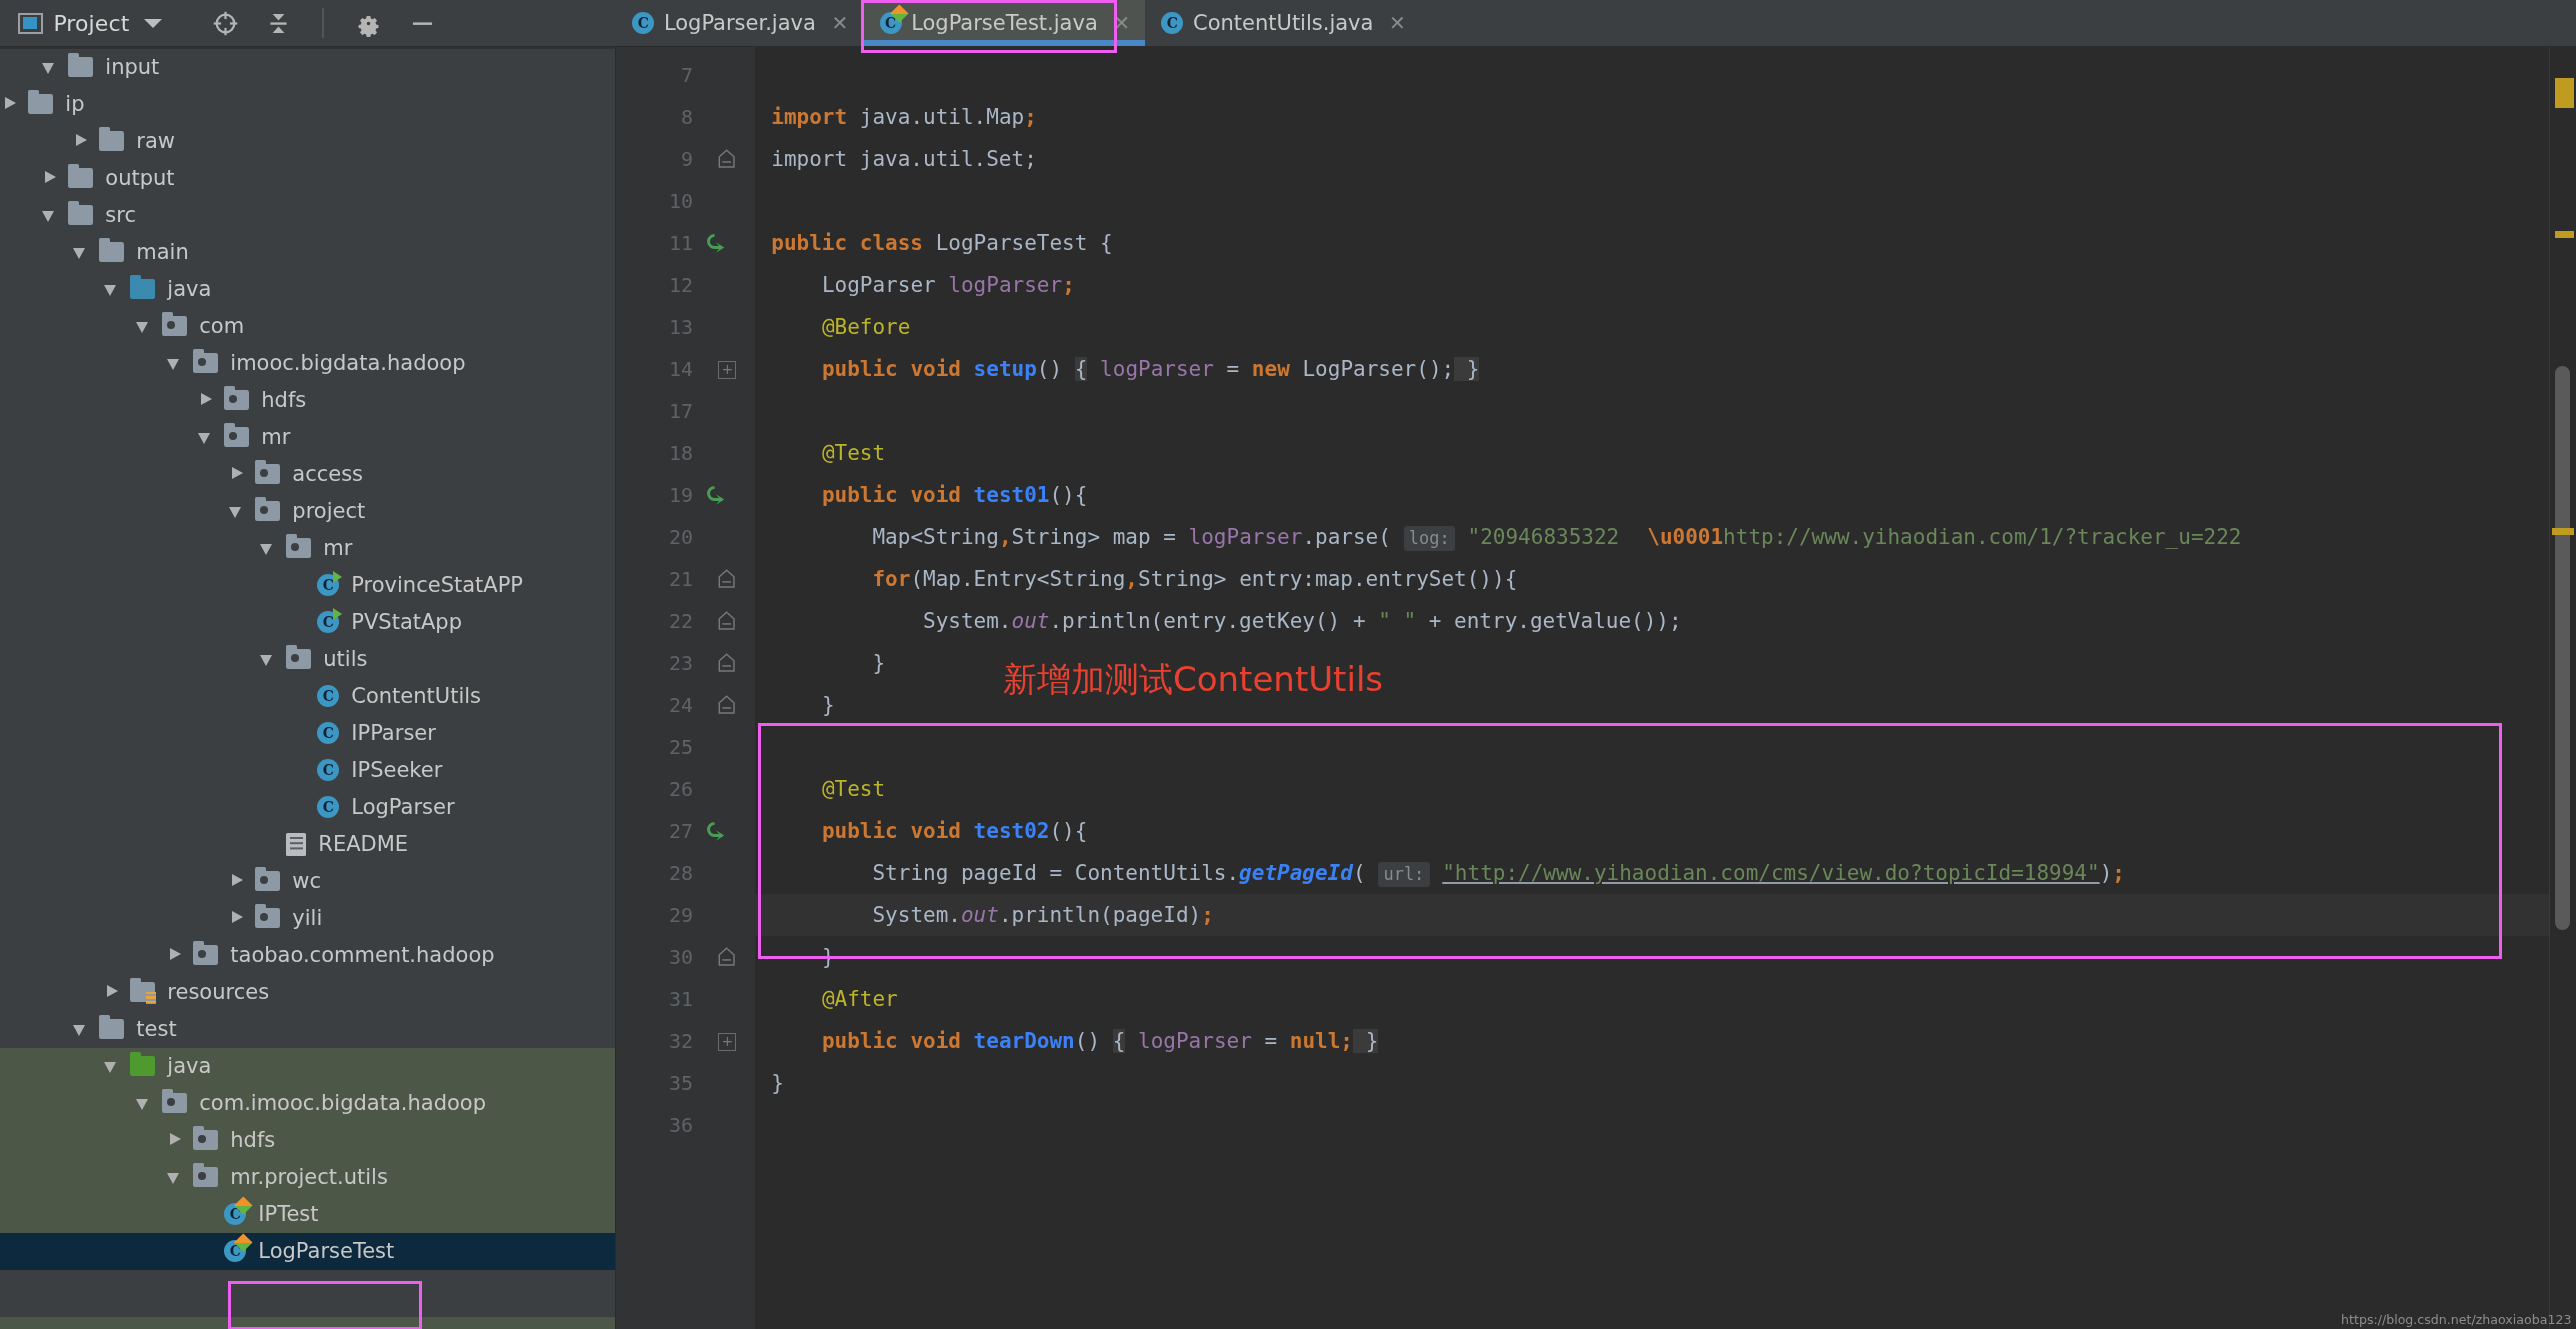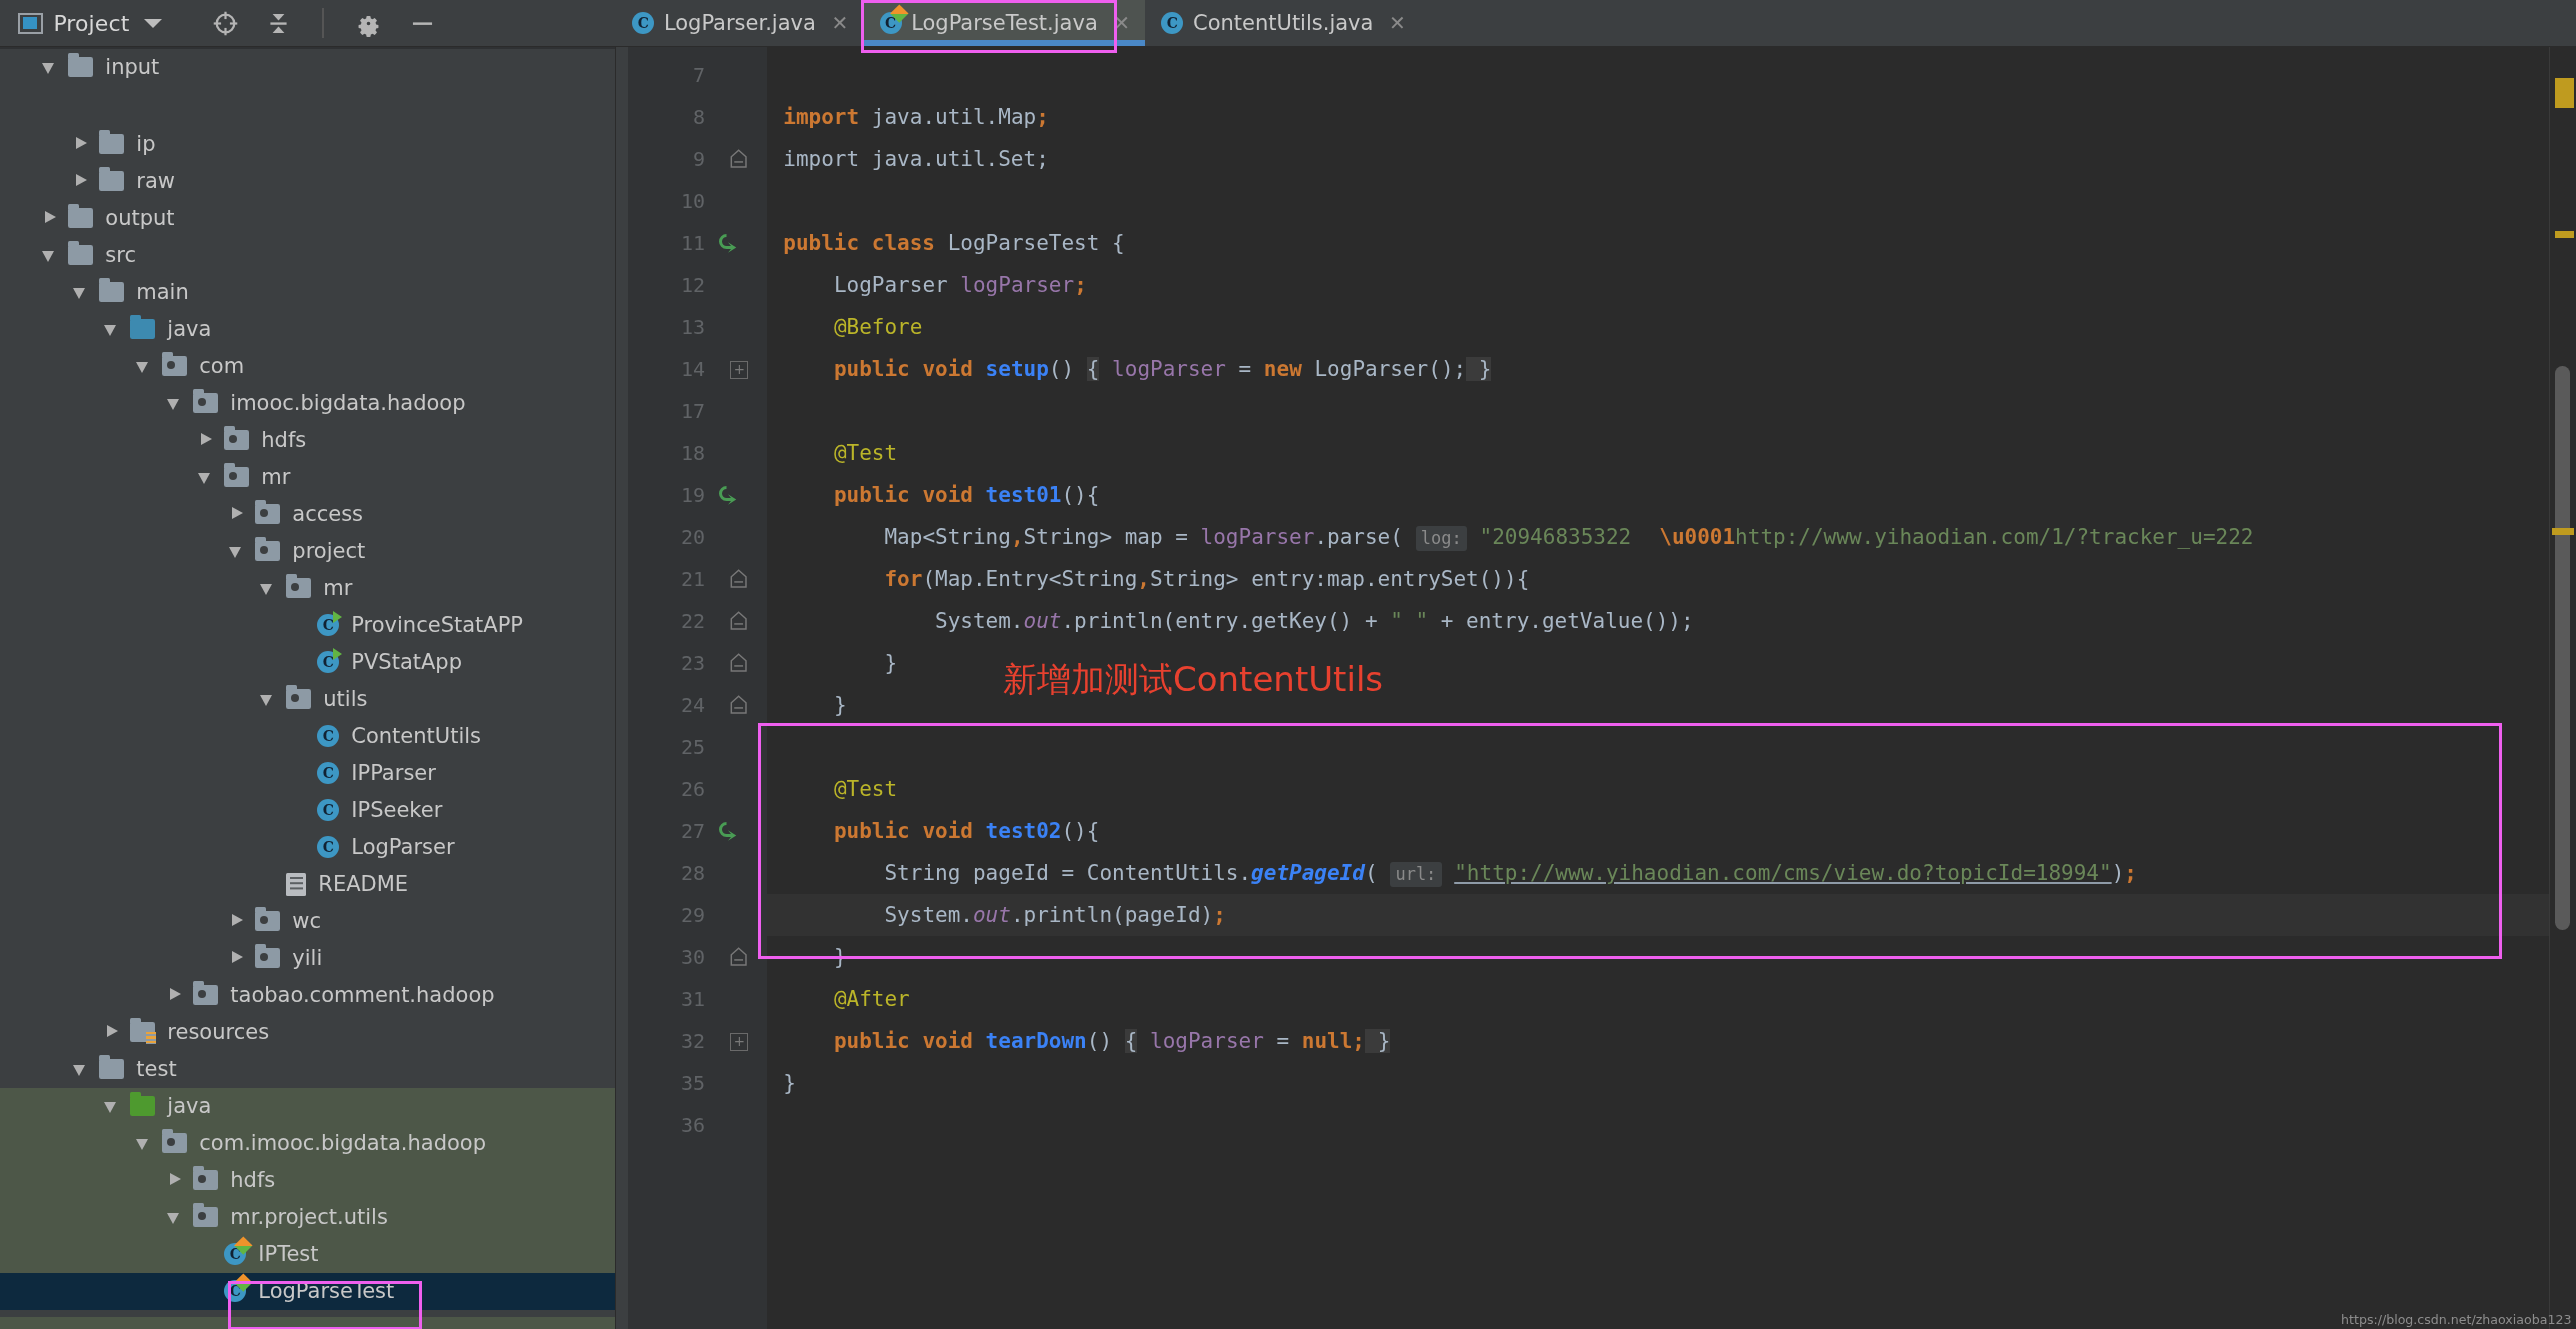--- a/index.html
+++ b/index.html
@@ -33,21 +33,21 @@
 
   .cls-ico{ width:22px;height:22px;border-radius:50%;background:#3d97c4; position:relative; flex:0 0 22px;
             display:flex;align-items:center;justify-content:center; color:#123; font-size:14px; font-weight:bold;
             font-family:"DejaVu Serif",serif;}
   .cls-ico.run:before{ content:""; position:absolute; right:-3px; top:-3px;
         width:0;height:0;border-left:9.6px solid #62b543;border-top:6px solid transparent;border-bottom:6px solid transparent;}
   .cls-ico.test:before{ content:""; position:absolute; right:-3.7px; top:-4.5px; width:12.6px;height:12.6px;
         background:linear-gradient(135deg,#f0932b 0 50%,#62b543 50% 100%); transform:rotate(45deg);}
 
   
-  .body{ flex:1; display:flex; min-height:0;gap:12px; }
+  .body{ flex:1; display:flex; min-height:0; }
 
   
   .tree{ width:616px; flex:0 0 616px; background:#3c3f41; overflow:hidden; position:relative;
          border-right:0.7px solid #2b2b2b;}
   .tree-top-line{ height:1.5px; background:#2f3133; }
   .row{ height:37px; display:flex; align-items:center; color:#c8c8c8; font-size:21px; white-space:nowrap;
         position:relative;}
   .row.scope-test{ background:#4d5748; }
   .row.selected{ background:#0d293e; }
   .arrow{ width:19.3px; height:19.3px; flex:0 0 19.3px; position:relative;}
@@ -180,21 +180,21 @@
     <div class="tree">
       <div class="tree-top-line"></div>
       <div id="tree-rows">
           <div class="row" style="padding-left: 40px;">
             <span class="arrow d"></span>
             <span style="display: inline-flex; align-items: center; margin-left: 9px;">
               <span class="folder"></span>
             </span>
             <span class="lbl">input</span>
           </div>
-          <div class="row" style="padding-left: 71px; margin-top: 40px;">
+          <div class="row" style="">
             <span class="arrow r"></span>
             <span style="display: inline-flex; align-items: center; margin-left: 9px;">
               <span class="folder"></span>
             </span>
             <span class="lbl">ip</span>
           </div>
           <div class="row" style="padding-left: 71px;">
             <span class="arrow r"></span>
             <span style="display: inline-flex; align-items: center; margin-left: 9px;">
               <span class="folder"></span>

